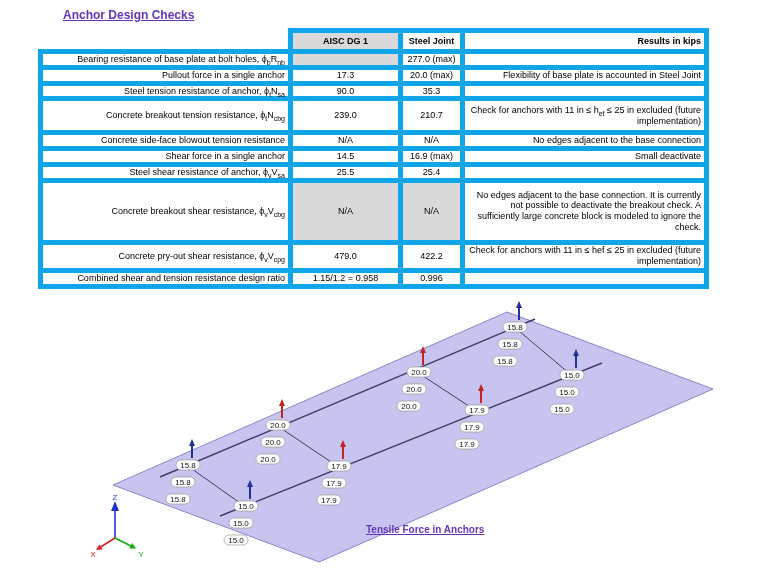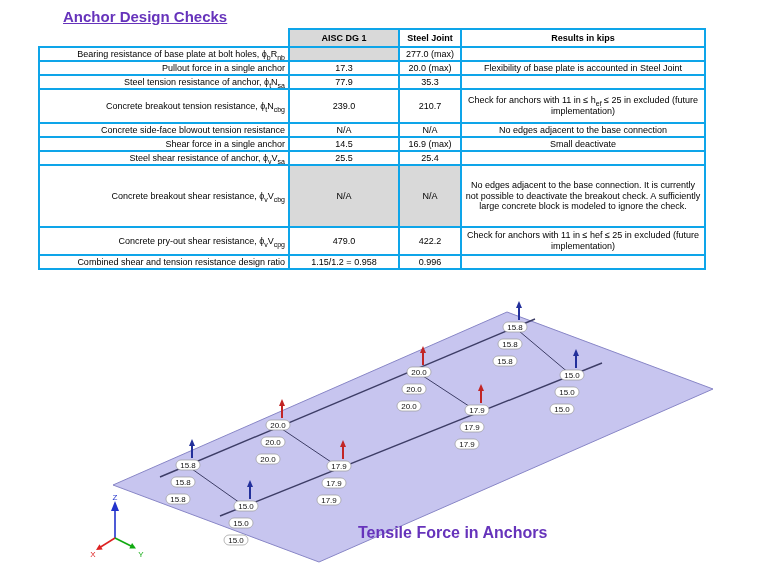--- a/index.html
+++ b/index.html
@@ -1,34 +1,34 @@
 <!DOCTYPE html>
 <html><head>
 <meta charset="utf-8">
 <style>
   html,body{margin:0;padding:0}
   body{width:760px;height:570px;position:relative;background:#ffffff;
        font-family:"Liberation Sans",sans-serif;overflow:hidden;color:#000}
-  .doc-title{position:absolute;left:63px;top:8px;font-size:15px;font-weight:700;
+  .doc-title{position:absolute;left:63px;top:8px;font-size:12px;font-weight:700;
              text-decoration:underline}
   #checks{position:absolute;left:38px;top:28px;width:666px;border-collapse:collapse;
           table-layout:fixed;font-size:9px}
-  #checks th,#checks td{border:2px solid #0ea5e9;padding:0 3px;vertical-align:middle;line-height:1.2}
+  #checks th,#checks td{border:5px solid #0ea5e9;padding:0 3px;vertical-align:middle;line-height:1.2}
   #checks thead th{font-weight:700;height:16px}
   #checks th.nob{border:none;background:transparent}
   .c1{text-align:right}
   .c2,.c3{text-align:center}
-  .c4{text-align:center}
+  .c4{text-align:right}
   .gray{background:#d9d9d9}
   #checks sub{font-size:7px;line-height:0}
   #viz-wrap{position:absolute;left:10px;top:295px;width:760px;height:275px}
   #viz{width:760px;height:275px;display:block}
   #viz text{font-family:"Liberation Sans",sans-serif}
-  .viz-title{position:absolute;left:358px;top:524px;font-size:16px;font-weight:700;
-             }
+  .viz-title{position:absolute;left:366px;top:524px;font-size:10px;font-weight:700;
+             text-decoration:underline}
 </style>
 </head>
 <body>
 
 <div class="doc-title" style="color: rgb(102, 51, 187);">Anchor Design Checks</div>
 
 <table id="checks">
   <colgroup>
     <col style="width:250px">
       <col style="width:110px">
@@ -51,21 +51,21 @@
         <td class="c4"></td>
       </tr>
       <tr style="height: 14px;">
         <td class="c1"><span>Pullout force in a single anchor</span></td>
         <td class="c2">17.3</td>
         <td class="c3">20.0 (max)</td>
         <td class="c4"><span>Flexibility of base plate is accounted in Steel Joint</span></td>
       </tr>
       <tr style="height: 14px;">
         <td class="c1"><span>Steel tension resistance of anchor, ϕ</span><sub>t</sub><span>N</span><sub>sa</sub></td>
-        <td class="c2">77.9</td>
+        <td class="c2">90.0</td>
         <td class="c3">35.3</td>
         <td class="c4"></td>
       </tr>
       <tr style="height: 34px;">
         <td class="c1"><span>Concrete breakout tension resistance, ϕ</span><sub>t</sub><span>N</span><sub>cbg</sub></td>
         <td class="c2">239.0</td>
         <td class="c3">210.7</td>
         <td class="c4"><span>Check for anchors with 11 in ≤ h</span><sub>ef</sub><span> ≤ 25 in excluded (future implementation)</span></td>
       </tr>
       <tr style="height: 14px; padding-left: 32px;">

